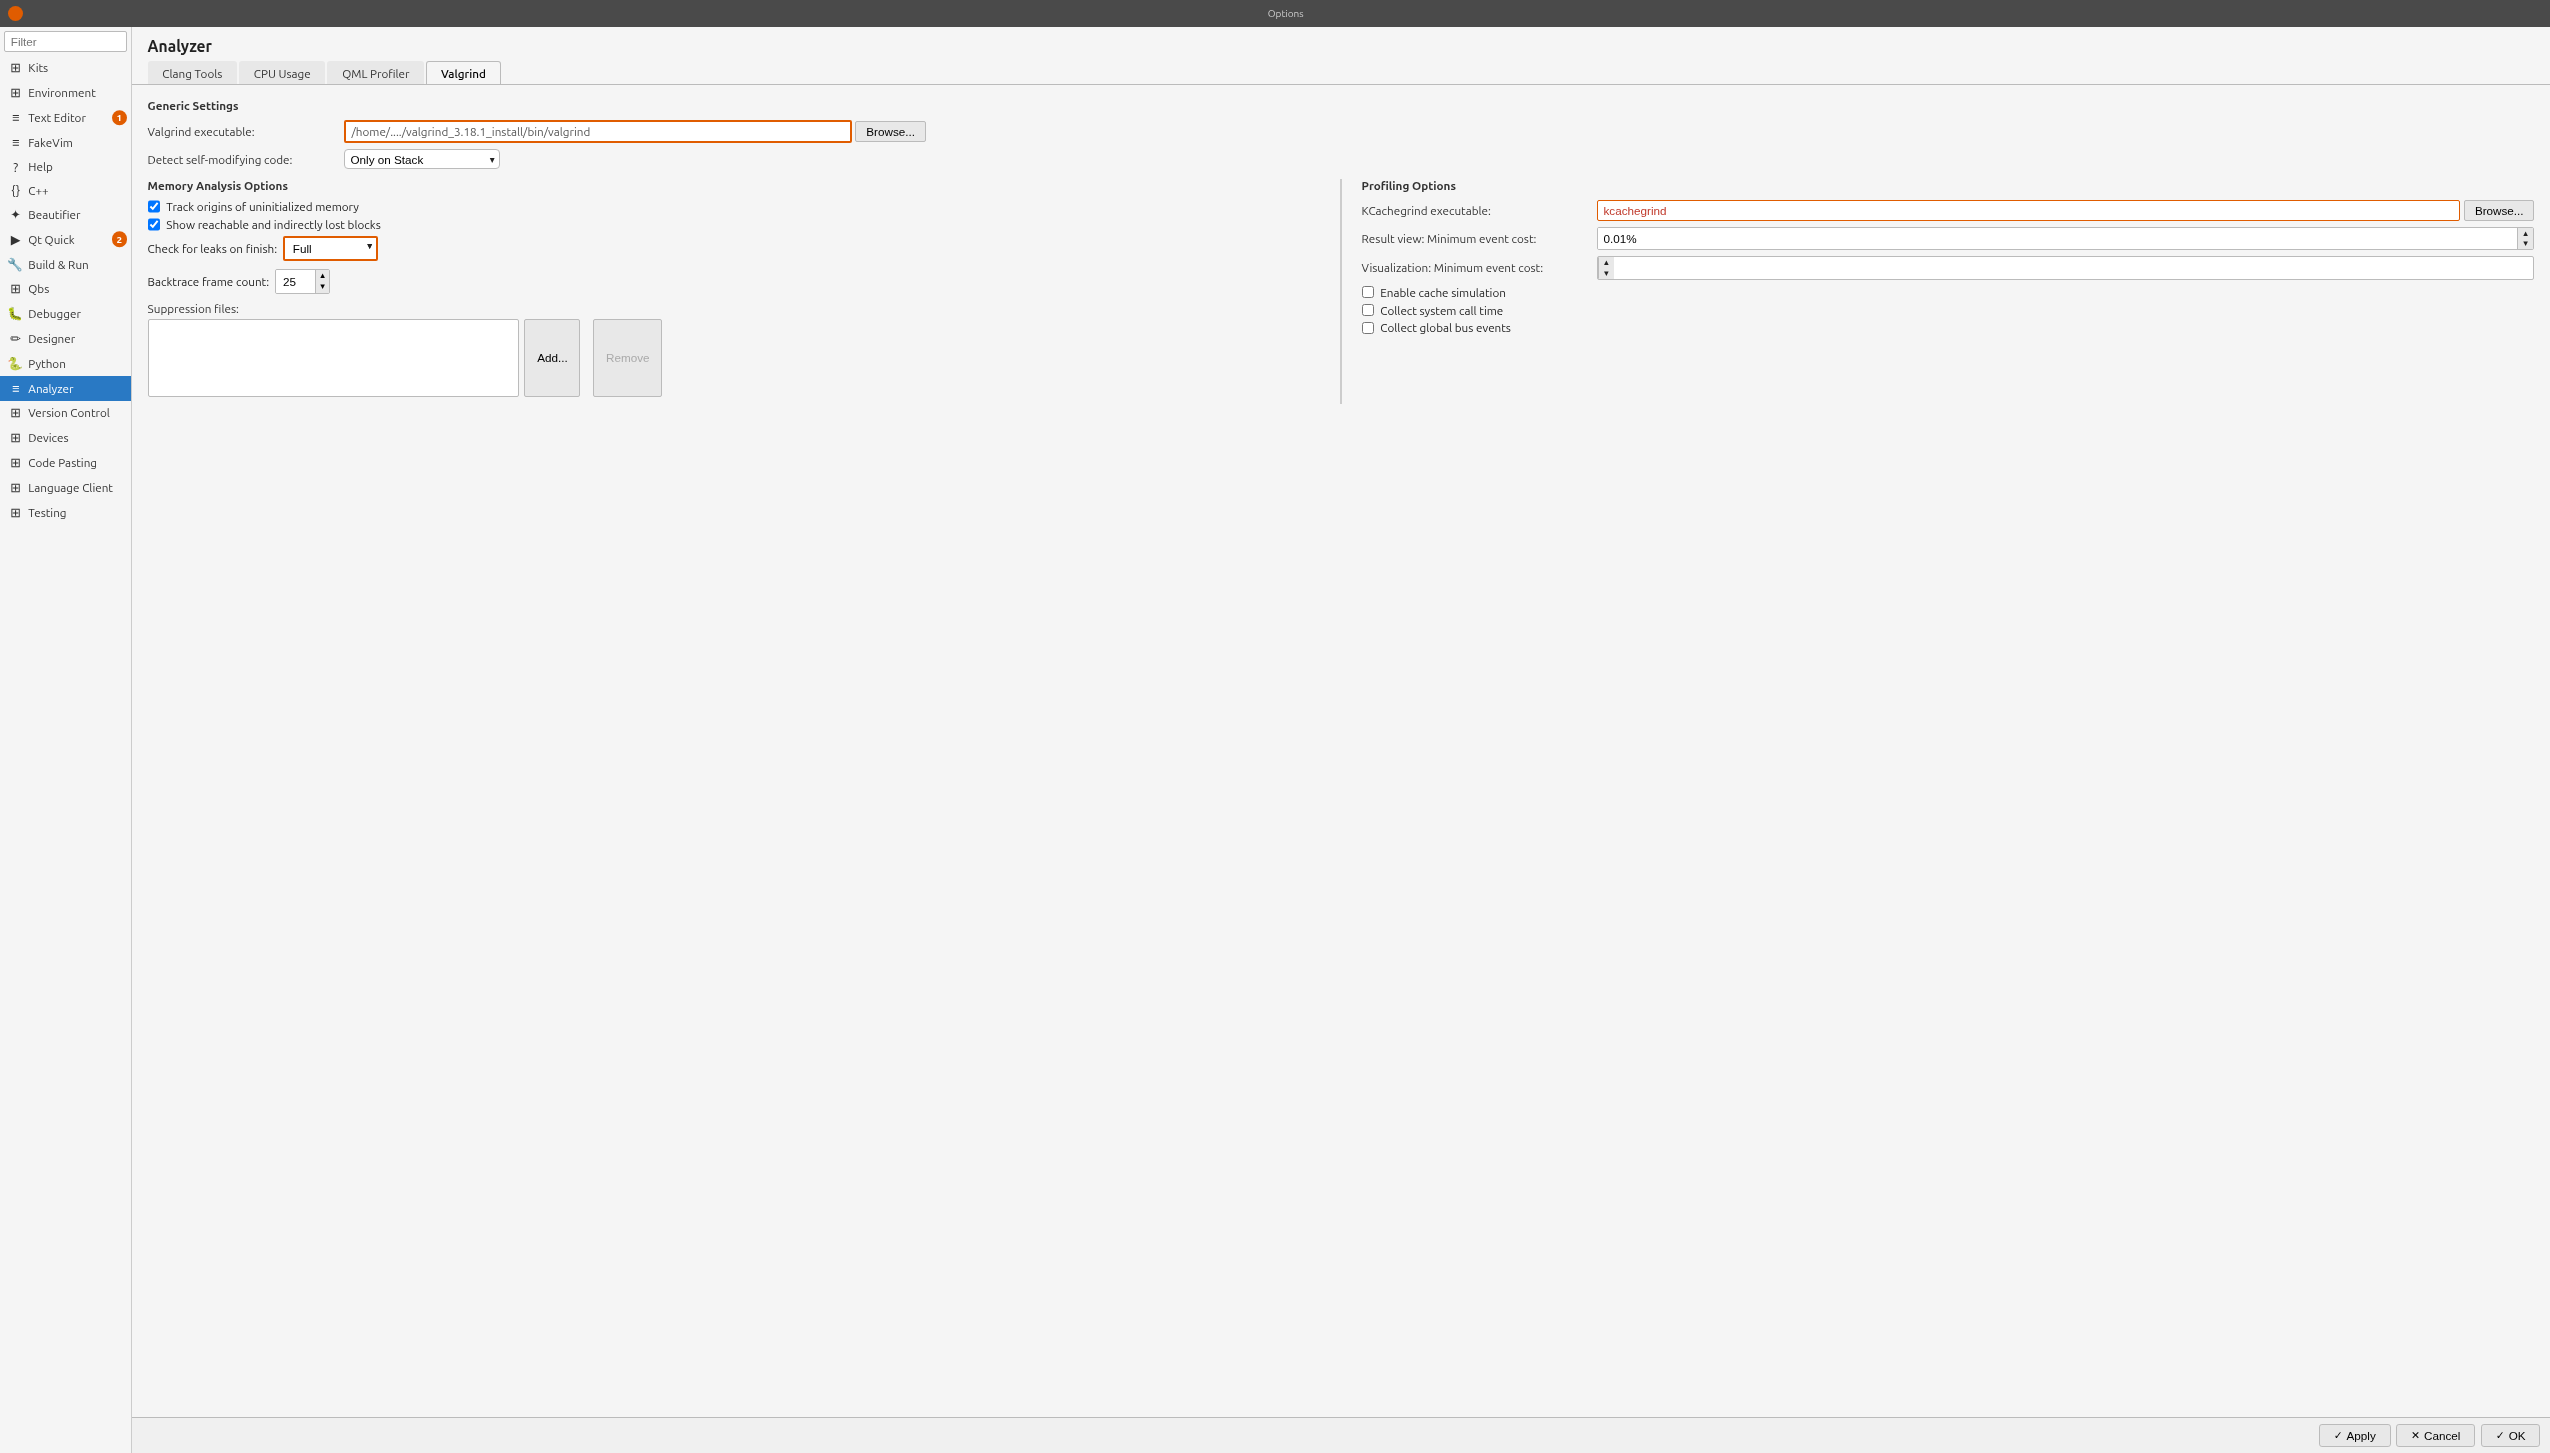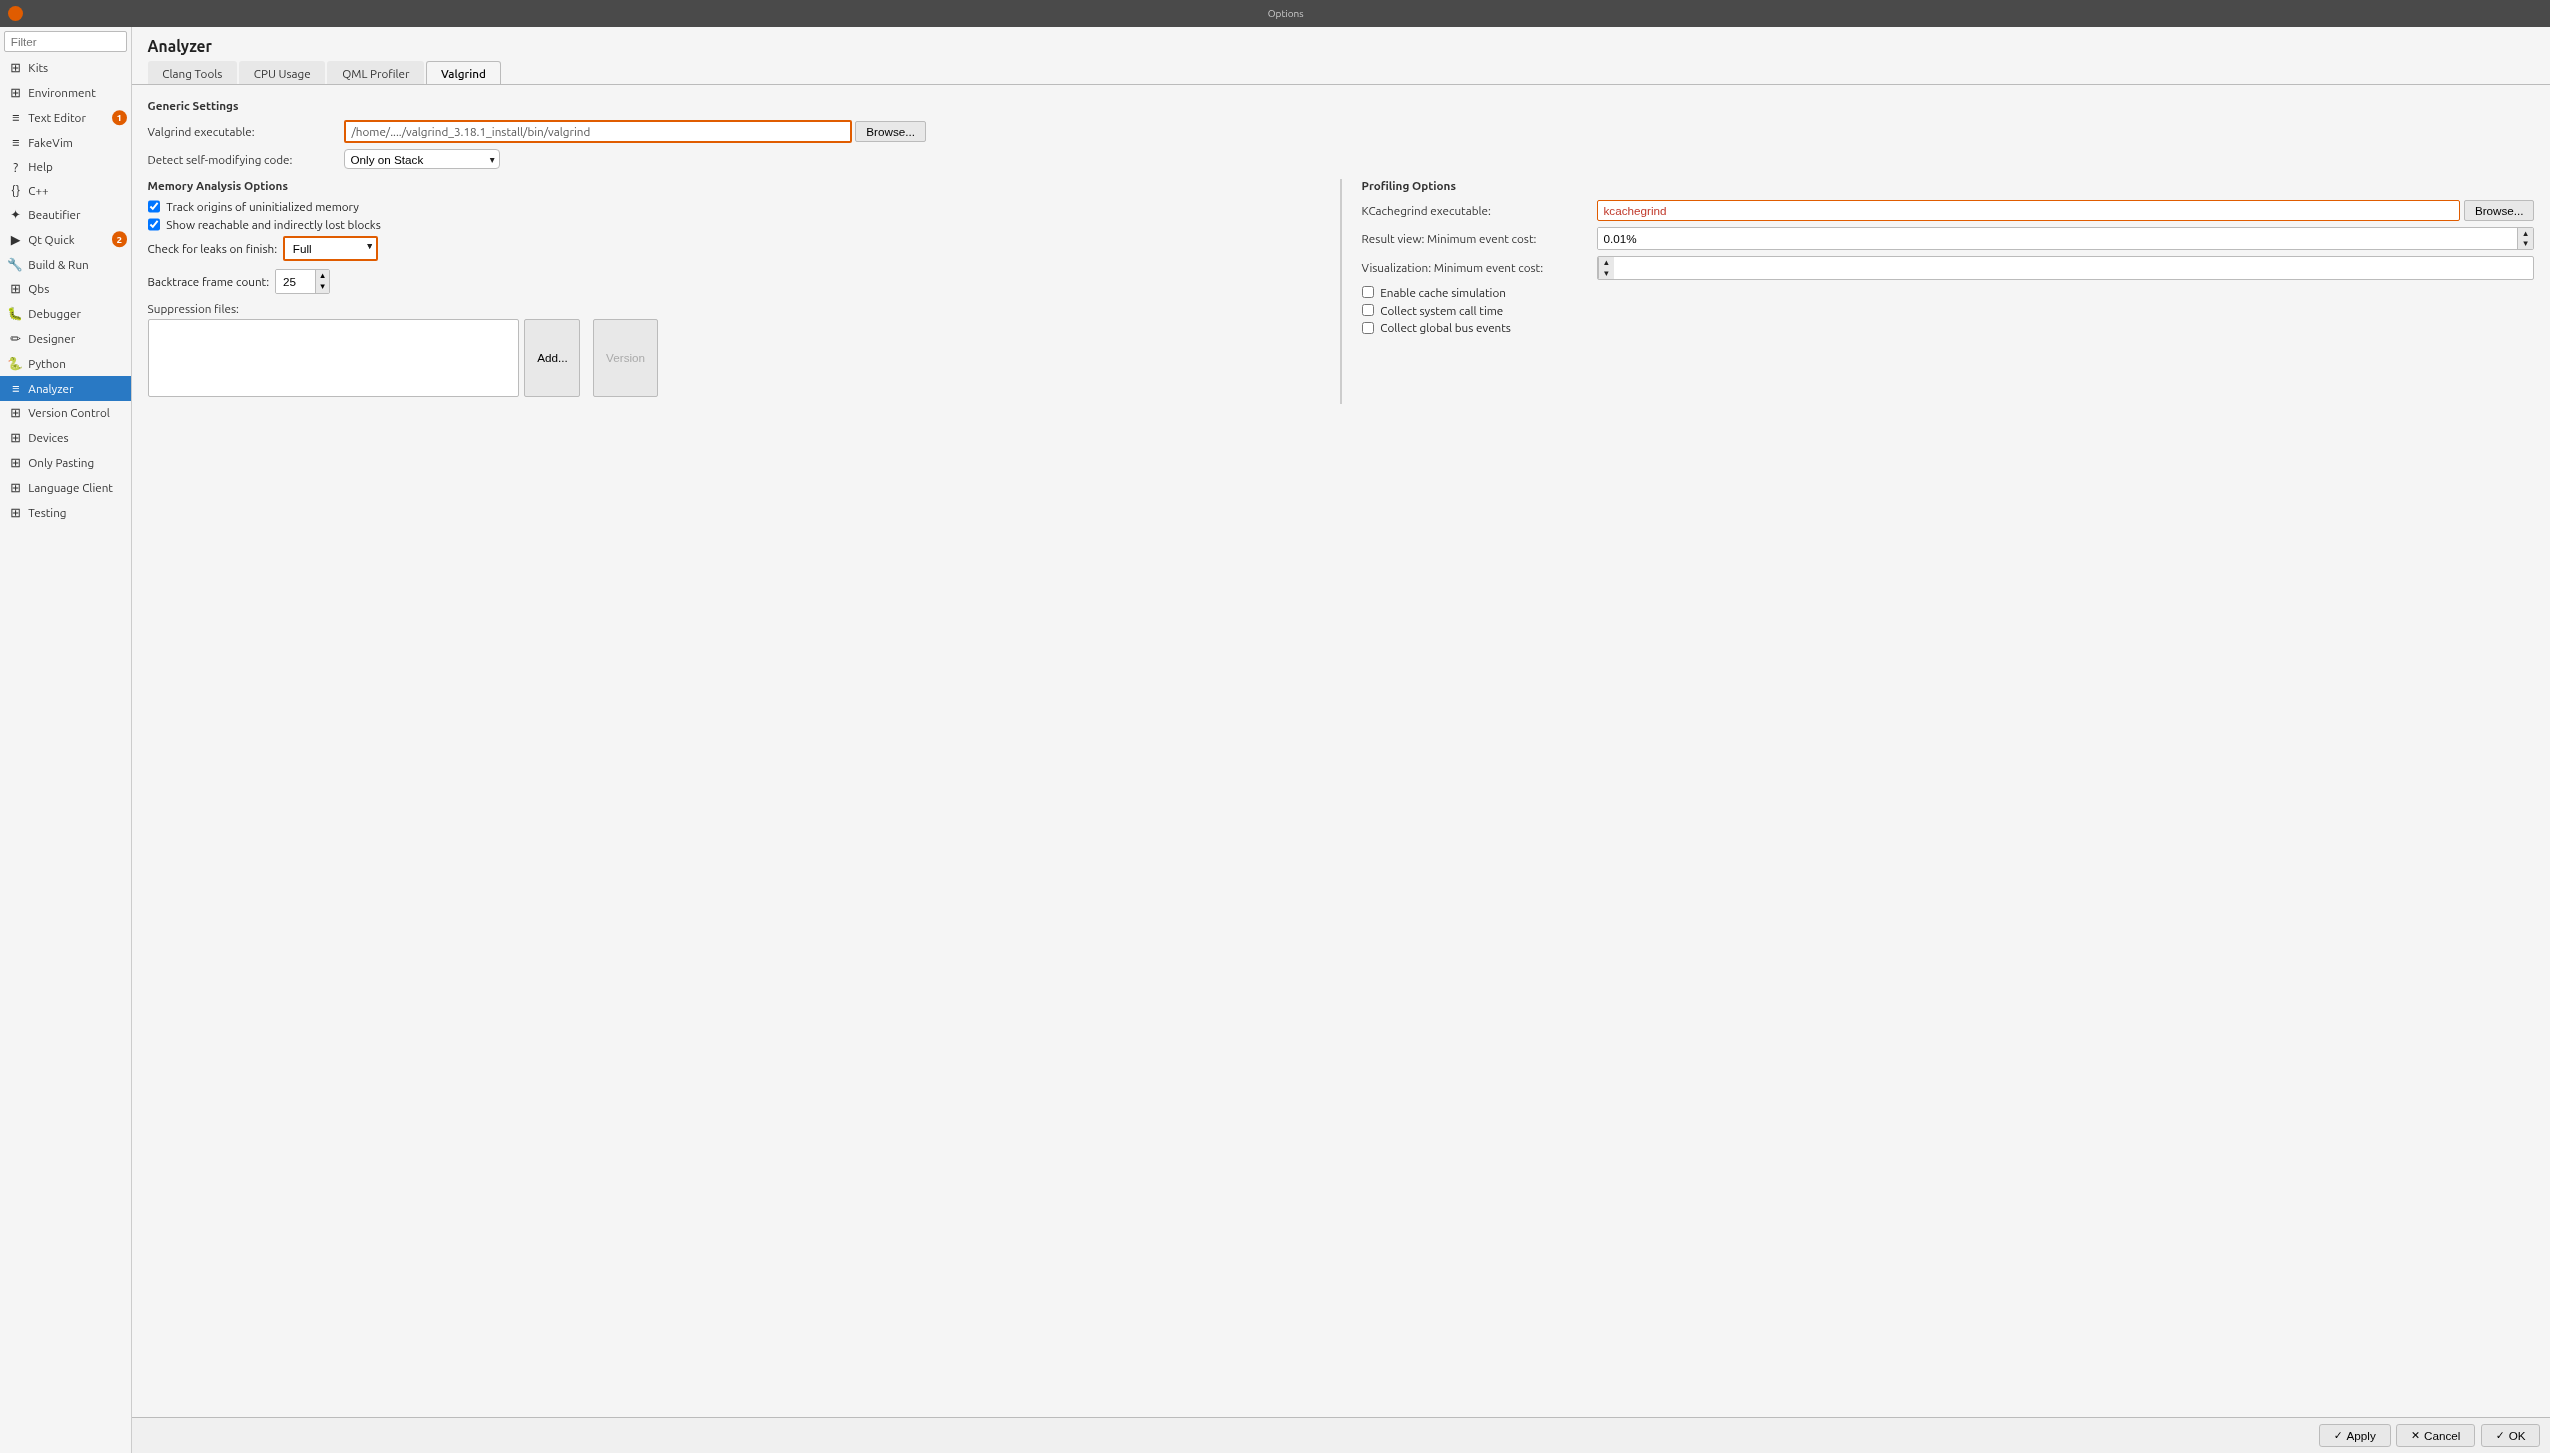--- a/index.html
+++ b/index.html
@@ -473,21 +473,21 @@
         <div class="sidebar-item">
           <span class="sidebar-icon">⊞</span>
           <span>Version Control</span>
         </div>
         <div class="sidebar-item">
           <span class="sidebar-icon">⊞</span>
           <span>Devices</span>
         </div>
         <div class="sidebar-item">
           <span class="sidebar-icon">⊞</span>
-          <span>Only Pasting</span>
+          <span>Code Pasting</span>
         </div>
         <div class="sidebar-item">
           <span class="sidebar-icon">⊞</span>
           <span>Language Client</span>
         </div>
         <div class="sidebar-item">
           <span class="sidebar-icon">⊞</span>
           <span>Testing</span>
         </div>
       </div>
@@ -563,21 +563,21 @@
                 <button class="spinbox-btn">▼</button>
               </div>
             </div>
           </div>
 
           <div class="suppression-label">Suppression files:</div>
           <div class="suppression-area">
             <div class="suppression-list"></div>
             <div class="suppression-btns">
               <button class="suppression-btn">Add...</button>
-              <button class="suppression-btn disabled">Version</button>
+              <button class="suppression-btn disabled">Remove</button>
             </div>
           </div>
         </div>
 
         <div class="divider-v"></div>
 
         <div class="options-right">
           <div class="section-title">Profiling Options</div>
 
           <div class="profiling-row">

